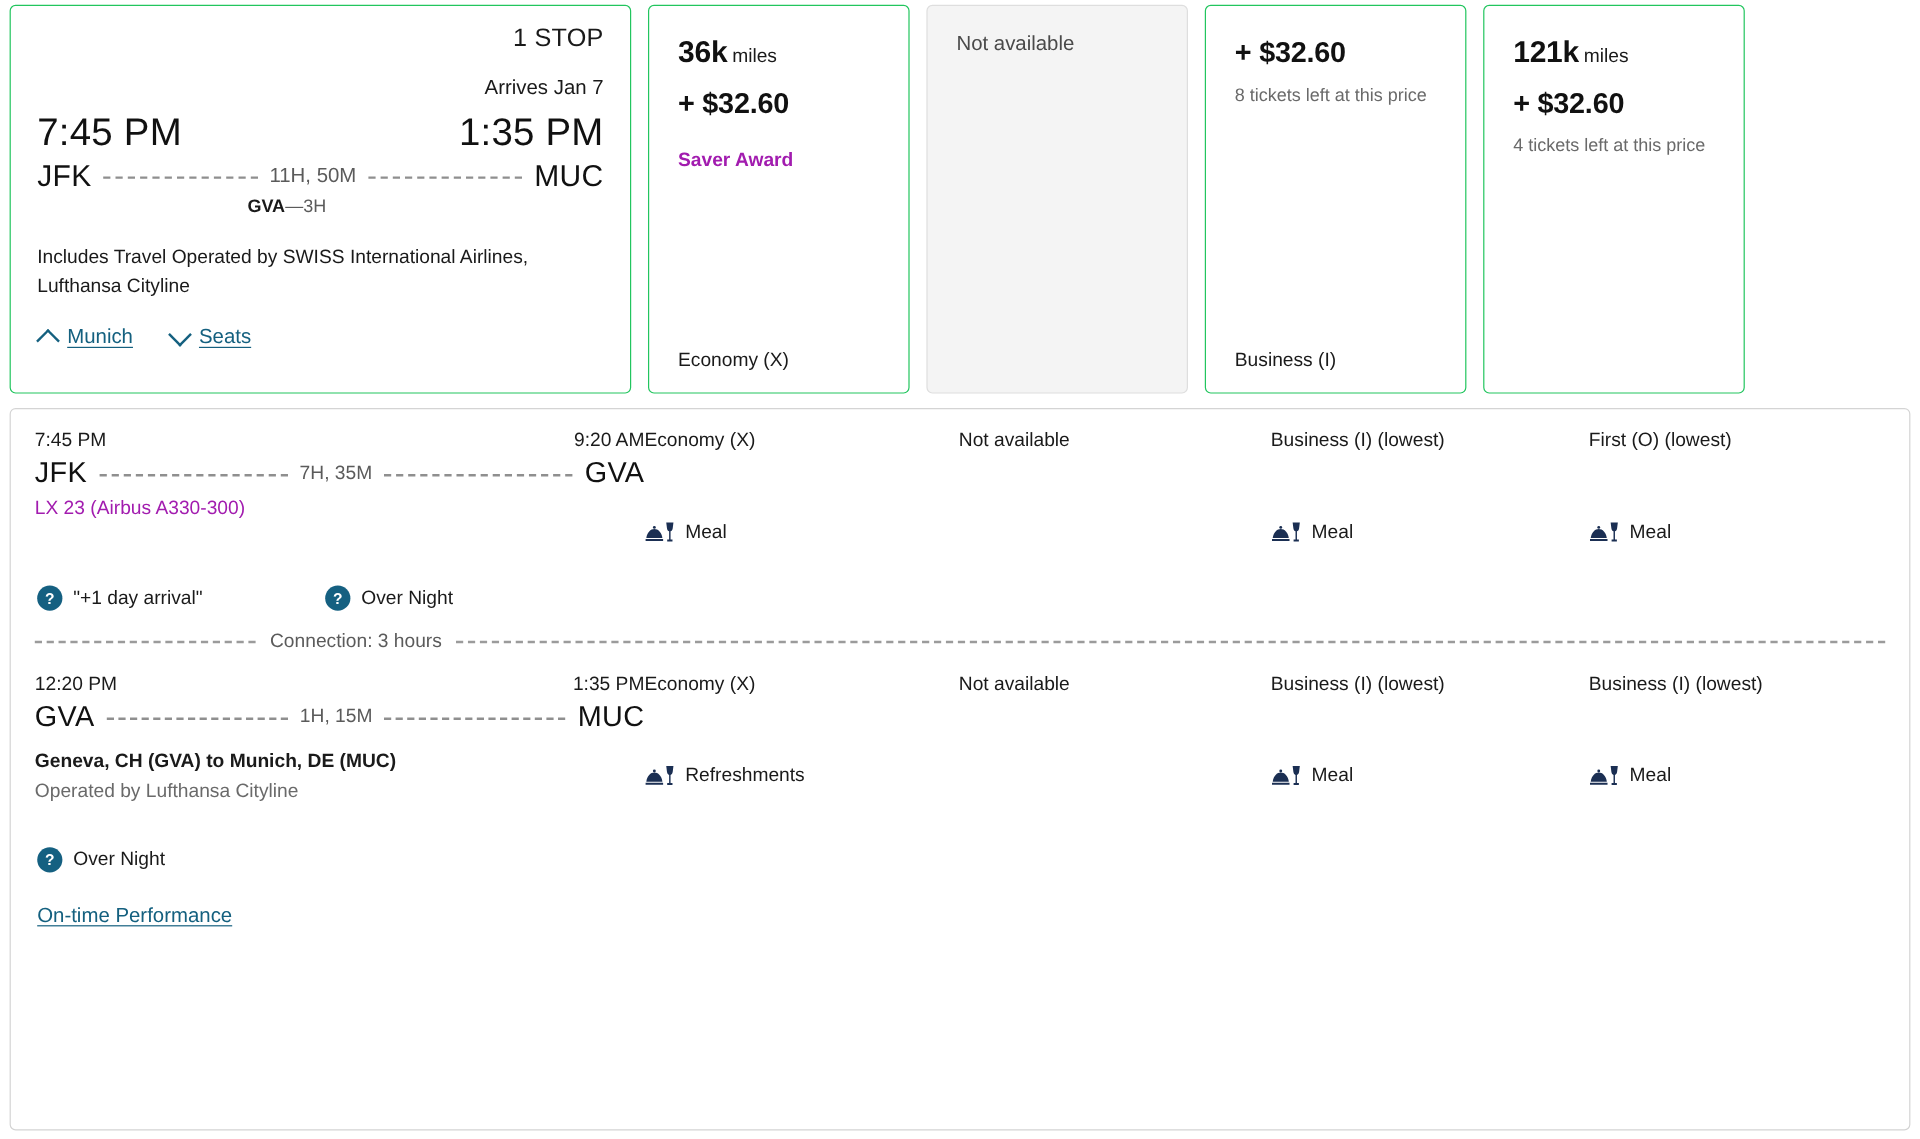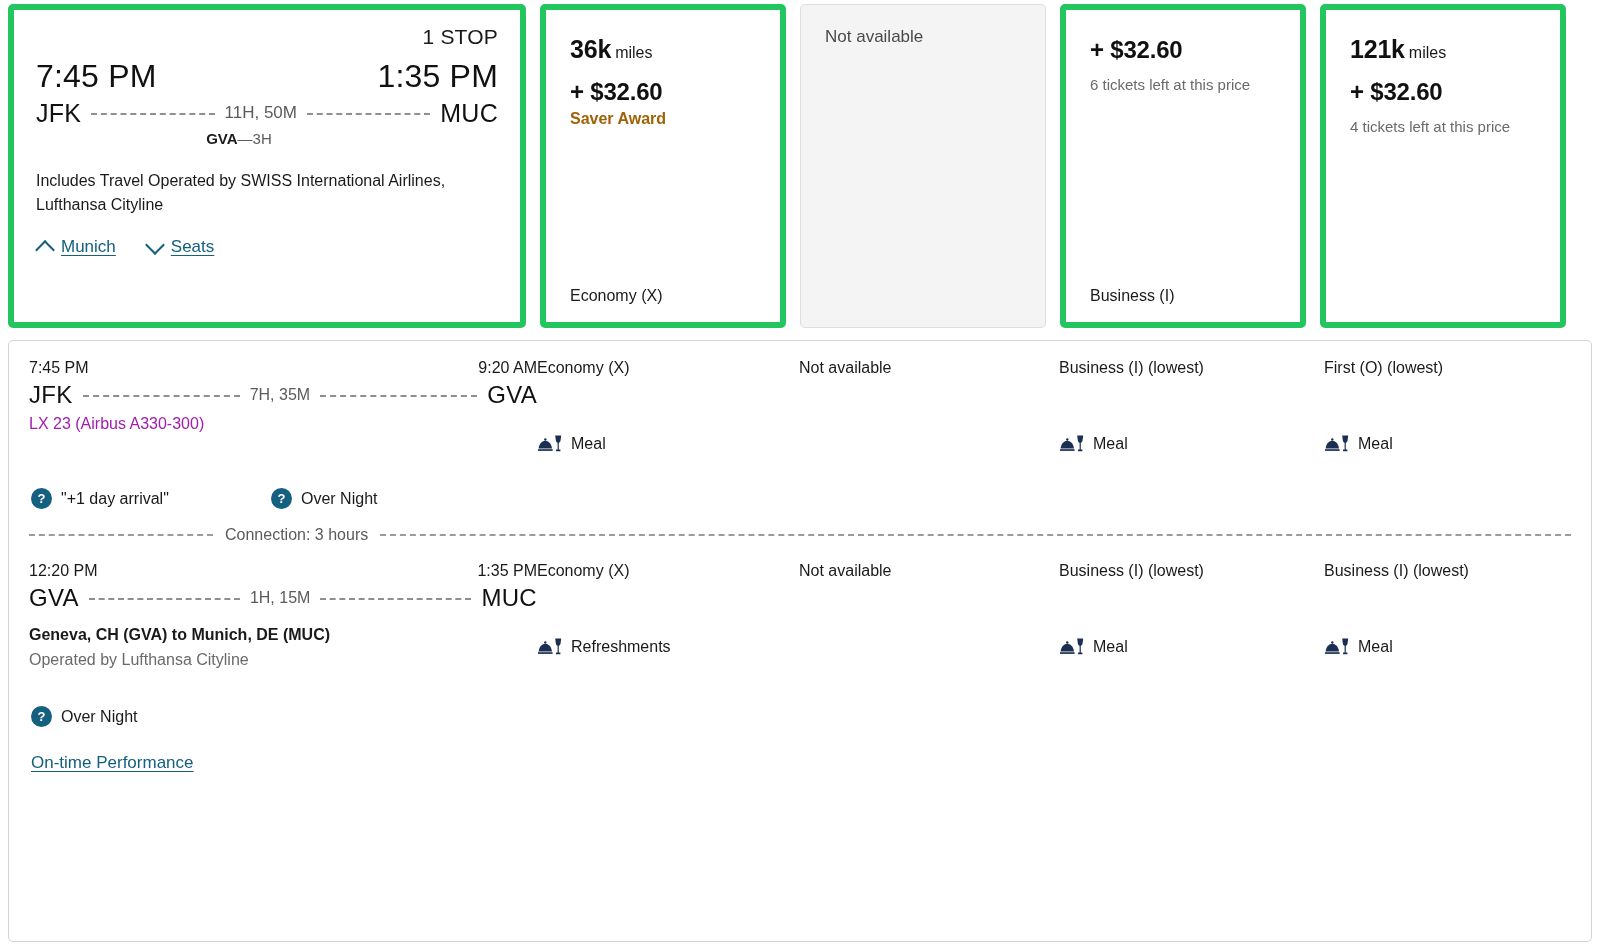--- a/index.html
+++ b/index.html
@@ -16,26 +16,26 @@
   
   .top-row {
     position: absolute;
     left: 8px; top: 4px;
     width: 1584px; height: 324px;
     display: flex;
     gap: 14px;
   }
   .card {
     background: #ffffff;
-    border: 6px solid #22c55e;
+    border: 1px solid #22c55e;
     border-radius: 5px;
     position: relative;
   }
   .card.summary { width: 518px; flex: none; padding: 14px 22px 10px 22px; }
-  .card.fare { width: 246px; flex: none; padding: 24px 24px 18px 24px; }
+  .card.fare { width: 218px; flex: none; padding: 24px 24px 18px 24px; }
   .card.fare.unavailable {
     background: #f4f4f4;
     border: 1px solid #dedede;
     padding-top: 22px;
   }
 
   
   .stop-line {
     text-align: right;
     font-size: 21px;
@@ -113,23 +113,23 @@
 
   
   .miles-line { line-height: 30px; margin-bottom: 8px; }
   .miles-num { font-size: 25px; font-weight: 700; color: #111; letter-spacing: -.2px; }
   .miles-word { font-size: 16px; color: #1a1a1a; margin-left: 4px; }
   .price-line {
     font-size: 24px; font-weight: 700; color: #111;
     line-height: 32px; letter-spacing: -.2px;
   }
   .tag-saver {
-    margin-top: 2px;
+    margin-top: 22px;
     font-size: 16px; font-weight: 700;
-    color: #a16207;
+    color: #a21caf;
   }
   .tickets-left {
     margin-top: 10px;
     font-size: 15px;
     color: #6a6a6a;
   }
   .cabin-foot {
     position: absolute;
     left: 24px; bottom: 17px;
     font-size: 16px;
@@ -220,20 +220,21 @@
 </style>
 </head>
 <body>
 
 <div class="page">
 
   <div class="top-row">
 
     <div class="card summary">
       <div class="stop-line">1 STOP</div>
+      <div class="arrives-line">Arrives Jan 7</div>
 
       <div class="times-row">
         <div class="big-time">7:45 PM</div>
         <div class="big-time">1:35 PM</div>
       </div>
 
       <div class="route-row">
         <span class="iata">JFK</span>
         <span class="dashline"></span>
         <span class="dur">11H, 50M</span>
@@ -267,21 +268,21 @@
       <div class="tag-saver">Saver Award</div>
       <div class="cabin-foot">Economy (X)</div>
     </div>
 
     <div class="card fare unavailable">
       <div class="unavail-text">Not available</div>
     </div>
 
     <div class="card fare">
       <div class="price-line">+ $32.60</div>
-      <div class="tickets-left">6 tickets left at this price</div>
+      <div class="tickets-left">8 tickets left at this price</div>
       <div class="cabin-foot">Business (I)</div>
     </div>
 
     <div class="card fare">
       <div class="miles-line">
         <span class="miles-num">121k</span><span class="miles-word">miles</span>
       </div>
       <div class="price-line">+ $32.60</div>
       <div class="tickets-left">4 tickets left at this price</div>
       <div class="cabin-foot"></div>

